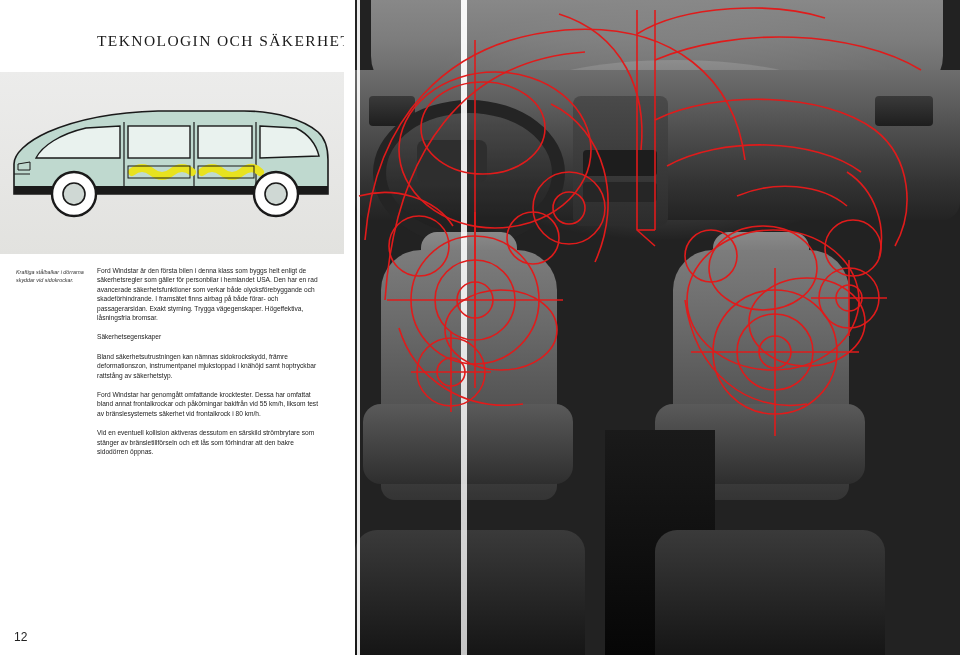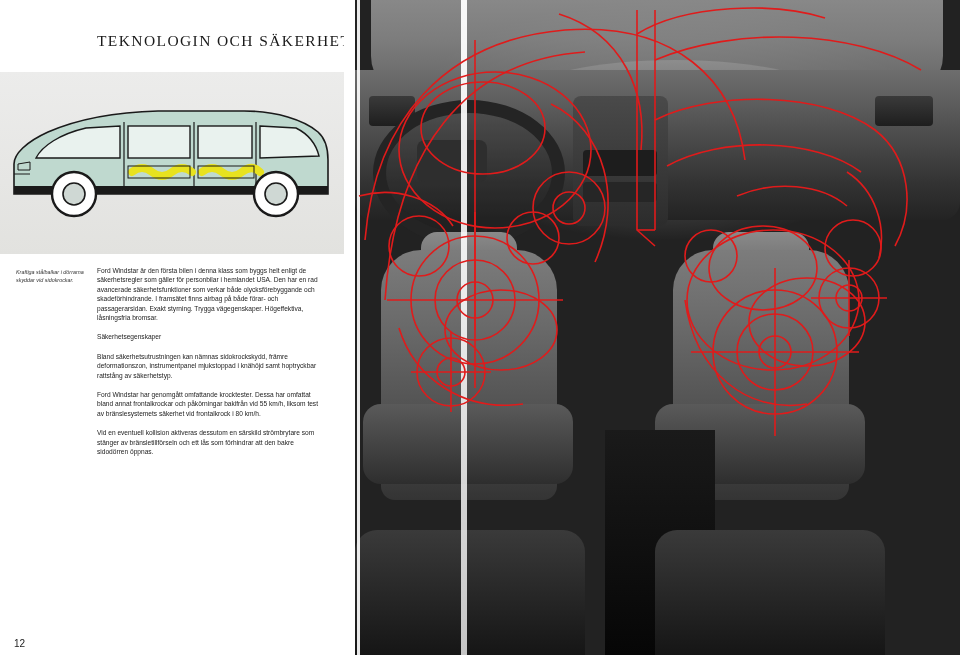--- a/index.html
+++ b/index.html
@@ -85,23 +85,22 @@
     margin: 0 0 10px 0;
     font-size: 6.6px;
     line-height: 9.4px;
     color: #1c1c1c;
     text-align: left;
   }
   .page-num {
     position: absolute;
     left: 14px;
     top: 630px;
-    font-size: 10px;
+    font-size: 12px;
     color: #222;
-    margin-top: 8px;
   }
   .gutter-line {
     position: absolute;
     left: 344px;
     top: 0;
     width: 11px;
     height: 655px;
     background: #ffffff;
   }
 

